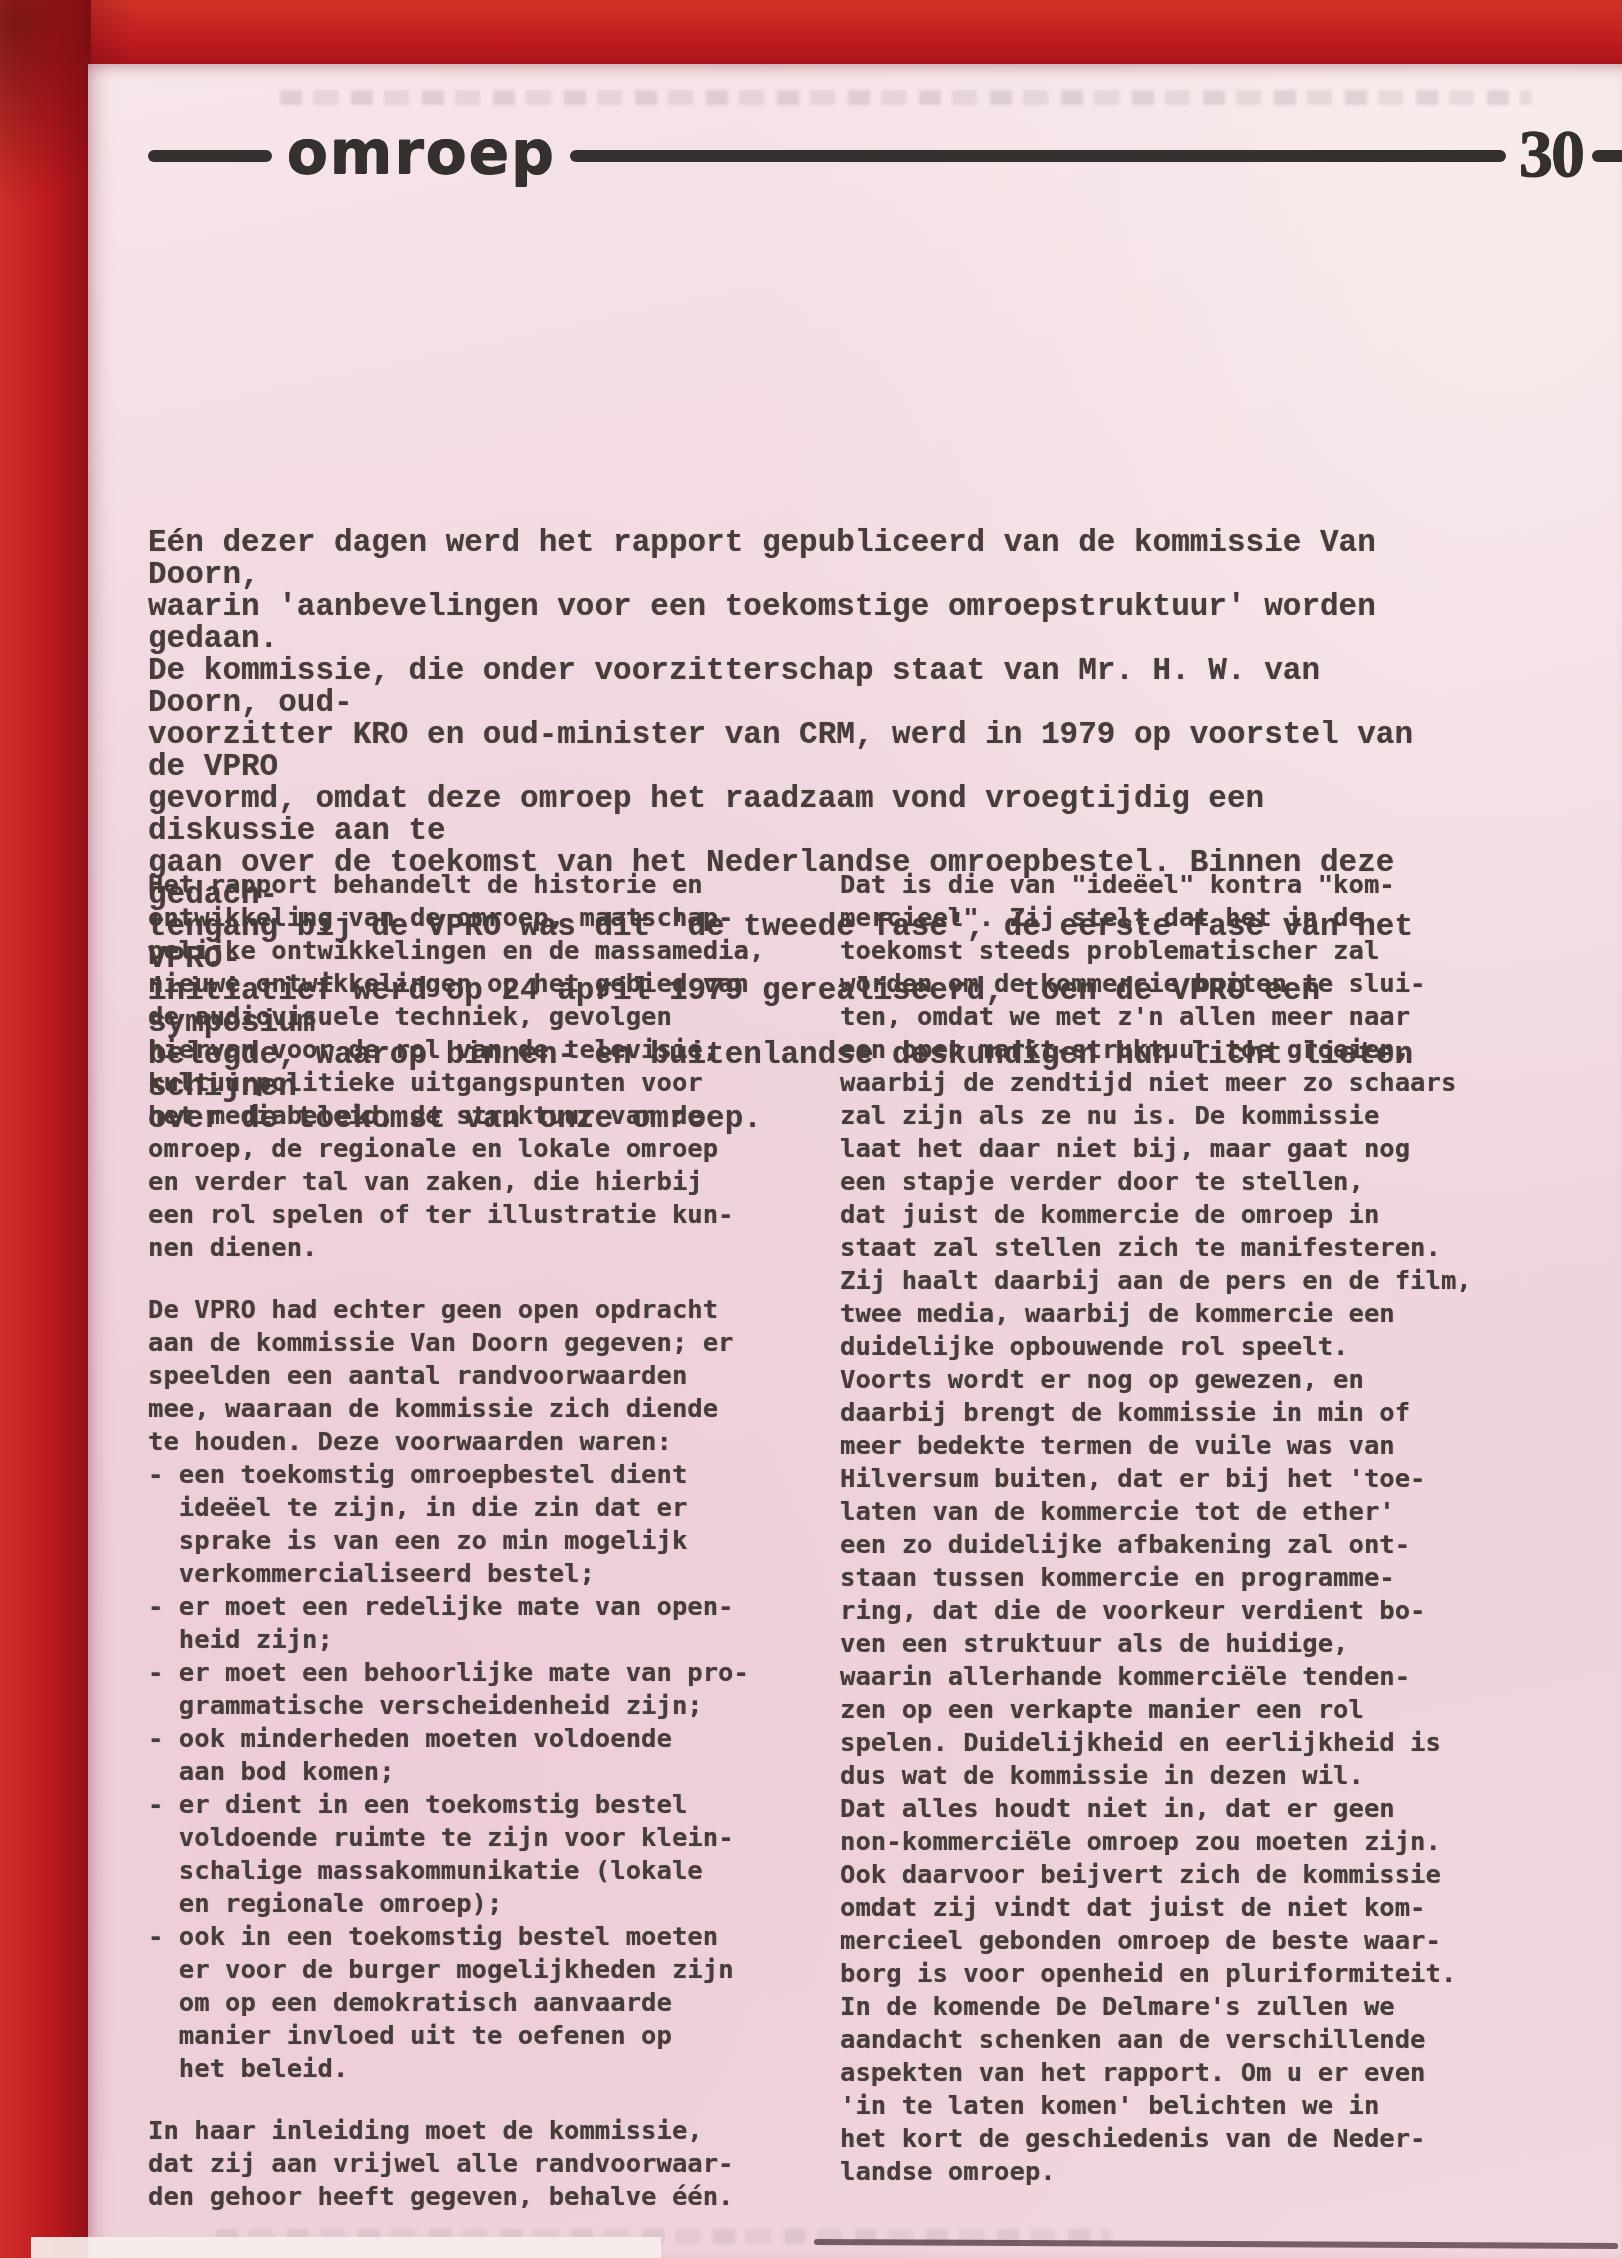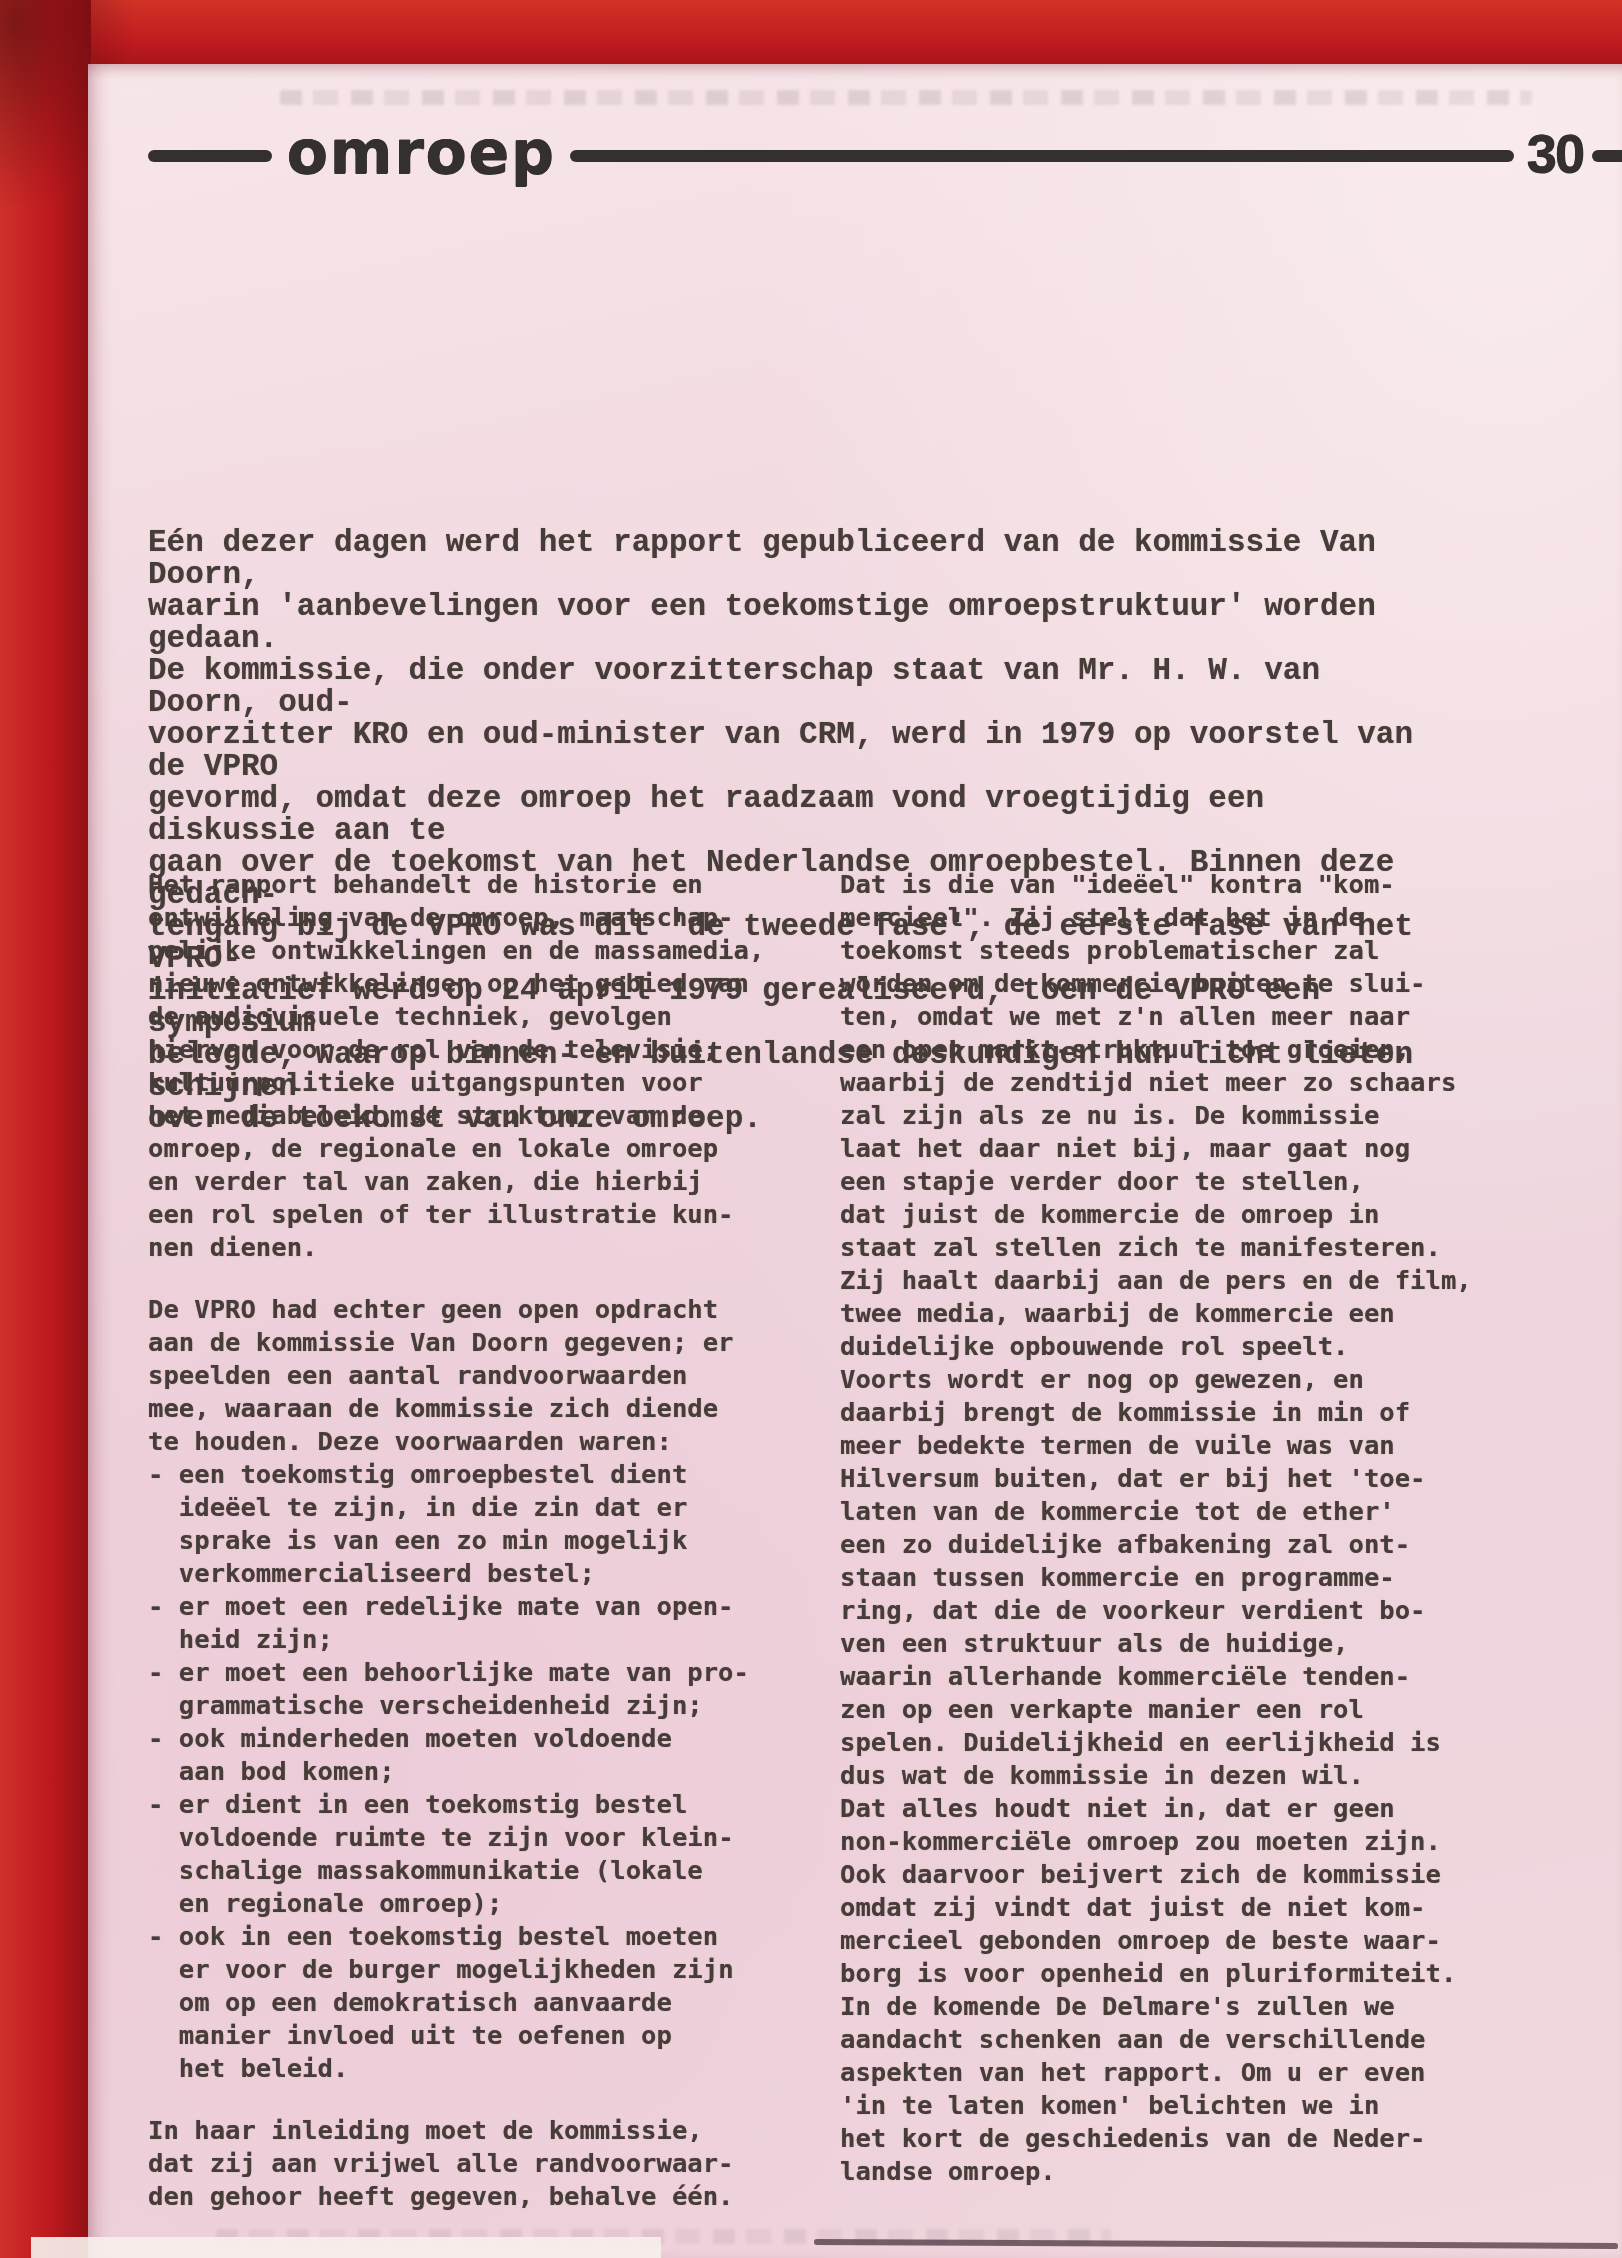--- a/index.html
+++ b/index.html
@@ -64,22 +64,22 @@
   .bar-left  { width:124px; }
   .bar-mid   { flex:1; margin:0 12.8px 0 14.6px; }
   .bar-right { width:44px; margin-left:9.1px; }
   .masthead {
     font-family:"DejaVu Sans","Liberation Sans",sans-serif;
     font-weight:800; font-size:60px; line-height:1; letter-spacing:1.8px;
     margin-left:14.6px; transform:translateY(-3.7px);
     text-shadow:0.7px 0 currentColor, 0 0.7px currentColor;
   }
   .page-number {
-    font-family:Liberation Sans, sans-serif;
-    font-weight:800; font-size:54px; line-height:1; letter-spacing:-1.8px;
+    font-family:Liberation Serif, serif;
+    font-weight:800; font-size:68px; line-height:1; letter-spacing:-1.8px;
     transform:translateY(-2.7px);
     text-shadow:0.9px 0 currentColor, 0 0.9px currentColor;
   }
 
   
   .headline {
     position:absolute; left:64px; top:188px; white-space:nowrap;
     font-family:"DejaVu Serif","Liberation Serif",serif;
     font-weight:900; font-size:94px; line-height:122px; letter-spacing:1.8px;
     color:var(--headline-ink,#2d2926);

